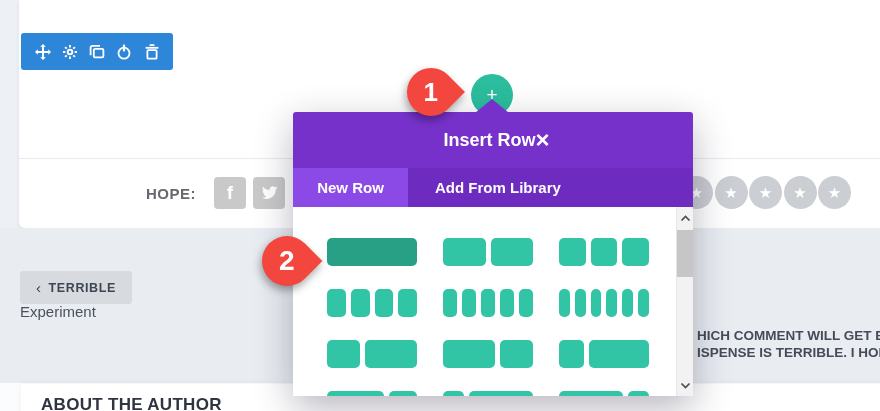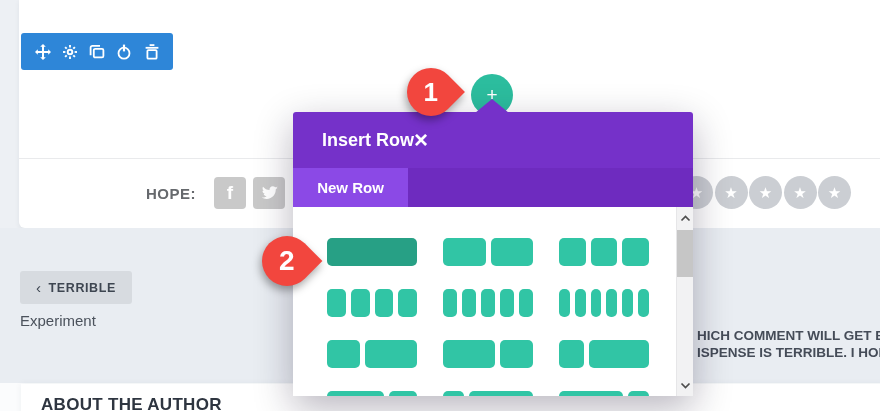--- a/index.html
+++ b/index.html
@@ -32,21 +32,21 @@
                  background:#cbced3; color:#fff; display:flex; align-items:center;
                  justify-content:center; font-size:15px; cursor:pointer; z-index:2; }
 
   
   .mid-section { position:absolute; left:0; top:228px; width:880px; height:155px; background:#e9edf2; }
   .prev-btn  { position:absolute; left:20px; top:271px; height:33px; padding:0 16px;
                background:#d7dbe0; border-radius:3px; color:#3e4651; font-size:12.5px;
                font-weight:700; letter-spacing:.6px; display:flex; align-items:center;
                gap:7px; cursor:pointer; z-index:2; }
   .prev-btn .chev { font-size:15px; font-weight:400; }
-  .prev-title { position:absolute; left:20px; top:312px; font-size:15px; color:#4b525c; z-index:2; }
+  .prev-title { position:absolute; left:20px; top:303px; font-size:15px; color:#4b525c; z-index:2; }
   .next-text  { position:absolute; left:697px; top:327px; font-size:13.5px; font-weight:600;
                 color:#454c58; line-height:17px; white-space:nowrap; z-index:2; }
 
   
   .bottom-bg   { position:absolute; left:0; top:383px; width:880px; height:28px; background:#fbfcfd; }
   .author-card { position:absolute; left:21px; top:384px; width:900px; height:60px; background:#fff;
                  box-shadow:0 0 7px rgba(40,50,70,.06); }
   .author-heading { position:absolute; left:20px; top:11px; font-size:17px; font-weight:800;
                     color:#2e3540; letter-spacing:.3px; }
 
@@ -55,21 +55,21 @@
                 background:#2cbd9e; color:#fff; display:flex; align-items:center;
                 justify-content:center; font-size:19px; font-weight:400; cursor:pointer; z-index:5; }
 
   
   .modal { position:absolute; left:293px; top:112px; width:400px; height:284px; z-index:10;
            box-shadow:0 12px 38px rgba(20,10,40,.30); border-radius:3px 3px 0 0; }
   .modal-notch { position:absolute; left:182px; top:-13px; width:0; height:0;
                  border-left:17px solid transparent; border-right:17px solid transparent;
                  border-bottom:14px solid #7531c9; }
   .modal-header { height:56px; background:#7531c9; border-radius:3px 3px 0 0; display:flex;
-                  align-items:center; justify-content:flex-start; padding:0 22px 0 29px; }
+                  align-items:center; justify-content:center; padding:0 22px 0 29px; }
   .modal-title  { color:#fff; font-size:18px; font-weight:700; }
   .modal-close  { color:#fff; font-size:24px; font-weight:600; line-height:1; cursor:pointer; }
   .modal-tabs   { height:39px; background:#6e2bbf; display:flex; align-items:stretch; }
   .tab-active   { width:115px; background:#8b49e6; color:#fff; font-size:15px; font-weight:700;
                   display:flex; align-items:center; justify-content:center; cursor:pointer; }
   .tab-inactive { color:#fff; font-size:15px; font-weight:700; display:flex; align-items:center;
                   padding-left:27px; cursor:pointer; }
   .modal-body   { position:relative; height:189px; background:#fff; overflow:hidden; }
 
   .layout-grid  { position:absolute; left:34px; top:31px; display:flex; flex-direction:column; gap:23px; }
@@ -190,20 +190,21 @@
   </div>
 
   <div class="modal">
     <div class="modal-notch"></div>
     <div class="modal-header">
       <span class="modal-title">Insert Row</span>
       <span class="modal-close">×</span>
     </div>
     <div class="modal-tabs">
       <div class="tab-active">New Row</div>
+      <div class="tab-inactive">Add From Library</div>
     </div>
     <div class="modal-body">
       <div class="layout-grid" id="layout-grid">
           <div class="grid-row">
             <div class="option">
               <div class="block" style="flex-grow: 1; flex-basis: 0px; background: rgb(39, 160, 133);"></div>
             </div>
             <div class="option">
               <div class="block" style="flex-grow: 1; flex-basis: 0px; background: rgb(49, 197, 165);"></div>
               <div class="block" style="flex-grow: 1; flex-basis: 0px; background: rgb(49, 197, 165);"></div>

